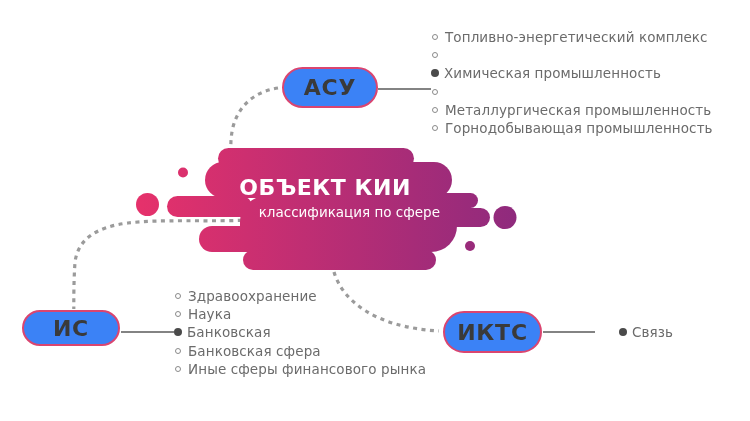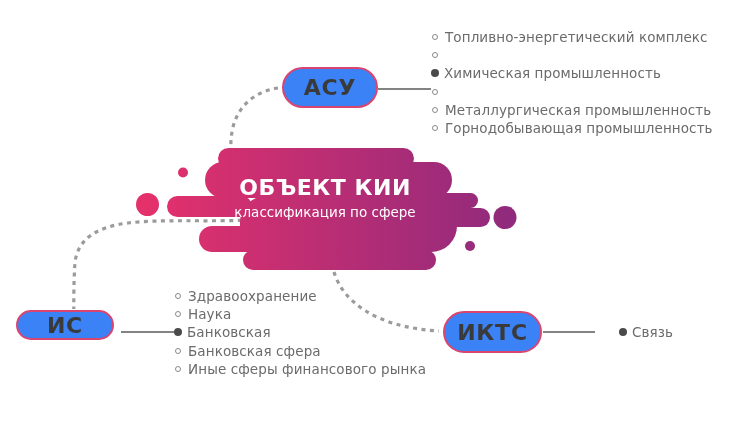--- a/index.html
+++ b/index.html
@@ -12,21 +12,21 @@
   
   .node {
     position:absolute; box-sizing:border-box;
     display:flex; align-items:center; justify-content:center;
     background:#3b82f6; border:2px solid var(--node-border,#DA4570);
     border-radius:22px;
     font-size:22px; font-weight:bold; letter-spacing:0.8px;
     color:var(--node-text,#3a3a3a);
   }
   .node-asu  { left:282px; top:67px;  width:96px; height:41px; }
-  .node-is   { left:16px;  top:310px; width:98px; height:30px; }
+  .node-is   { left:22px;  top:310px; width:98px; height:36px; }
   .node-ikts { left:443px; top:311px; width:99px; height:42px; }
 
   
   .list { position:absolute; }
   .list-row { display:flex; align-items:center; height:18.2px;text-align:center; }
   .bullet {
     flex:none; width:6px; height:6px; box-sizing:border-box;
     border:1.5px solid var(--bullet-ring,#8a8a8a); border-radius:50%;
     background:#ffffff; margin-right:7px;
   }
@@ -41,21 +41,21 @@
   .list-asu  { left:432px; top:28px;  }
   .list-is   { left:175px; top:287px; }
   .list-ikts { left:620px; top:323px; }
 
   
   .center-text {
     position:absolute; left:210px; top:176px; width:230px;
     text-align:center; color:var(--center-text,#ffffff);
   }
   .center-title { font-size:22px; font-weight:bold; letter-spacing:0.5px; line-height:24px; }
-  .center-sub   { font-size:13.5px; line-height:16.5px; margin-top:4px; }
+  .center-sub   { font-size:13.5px; line-height:16.5px; margin-top:4px;text-align:right; }
 </style>
 </head>
 <body>
 
 <div class="canvas">
 
   <svg class="layer" width="750" height="421" viewBox="0 0 750 421">
     <defs>
       <linearGradient id="blobGrad" gradientUnits="userSpaceOnUse" x1="140" y1="210" x2="520" y2="210">
         <stop offset="0" stop-color="#E5316B"></stop>

